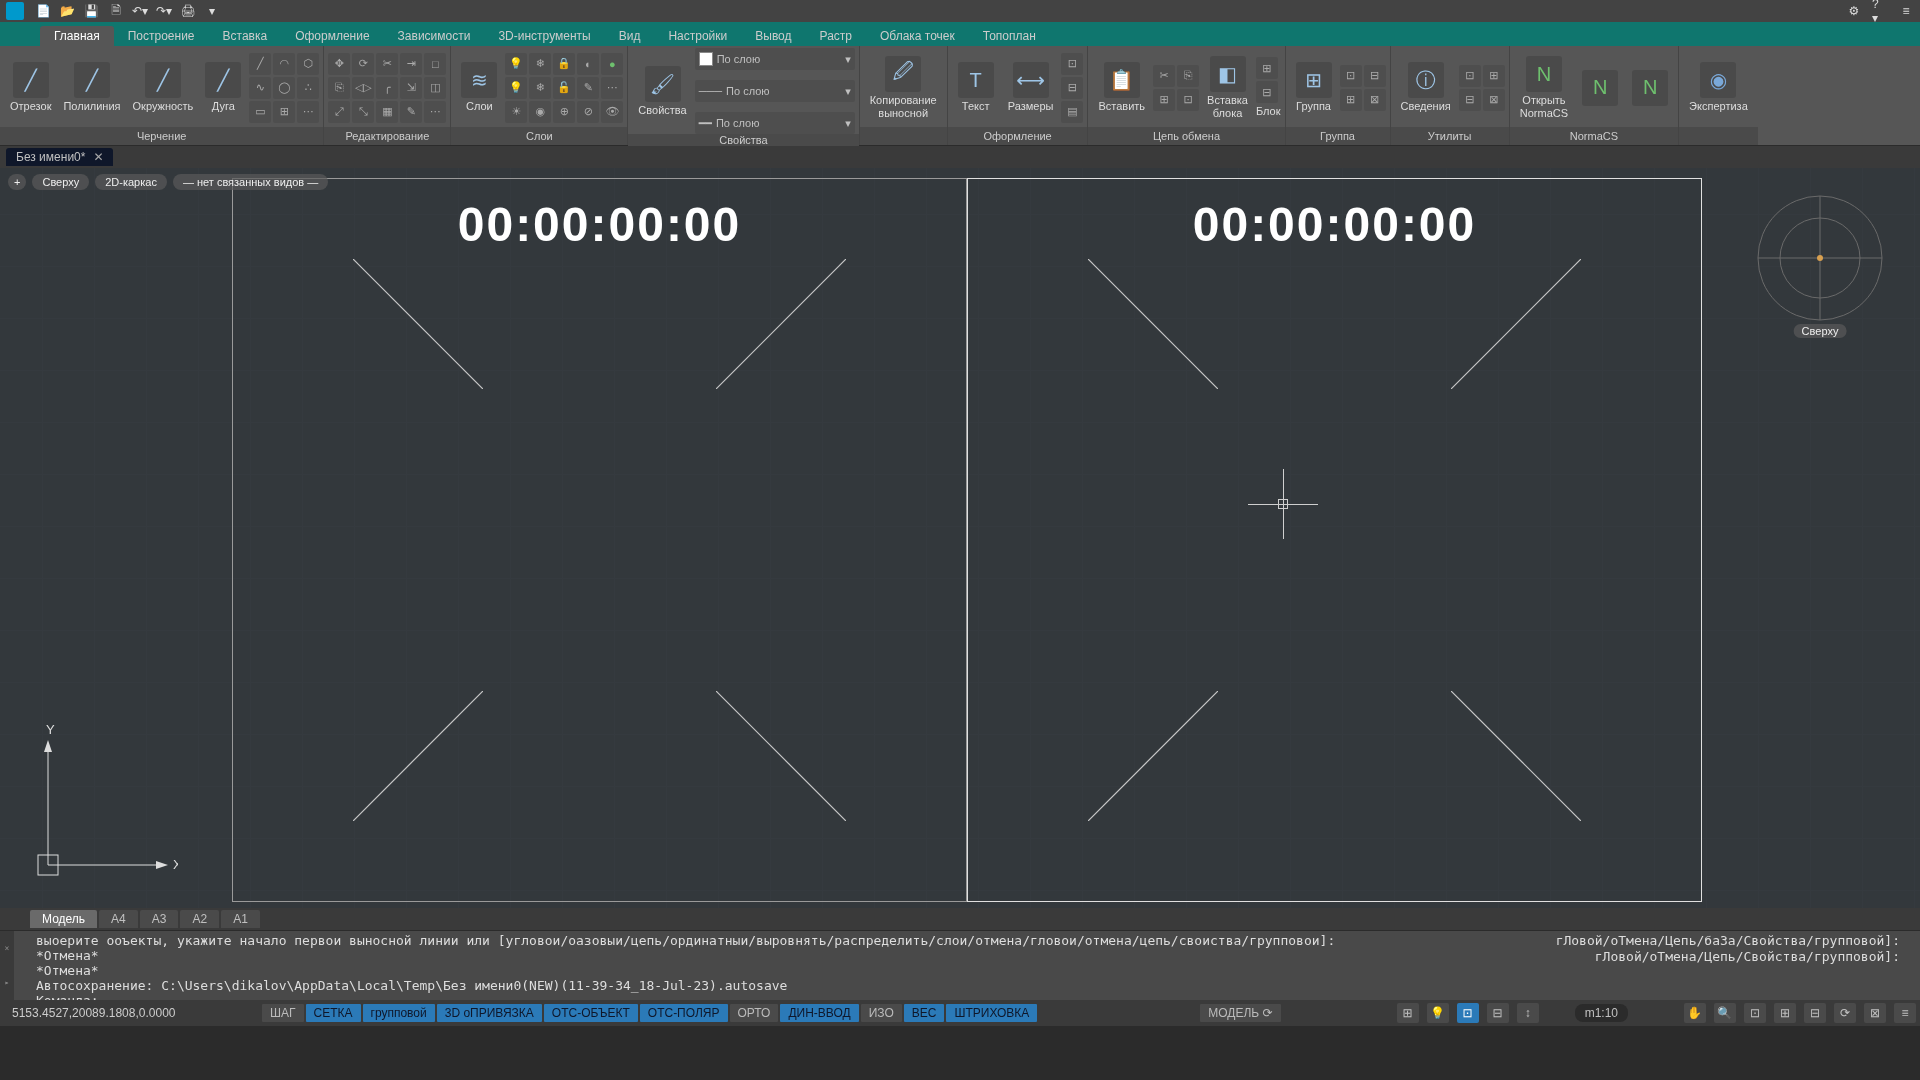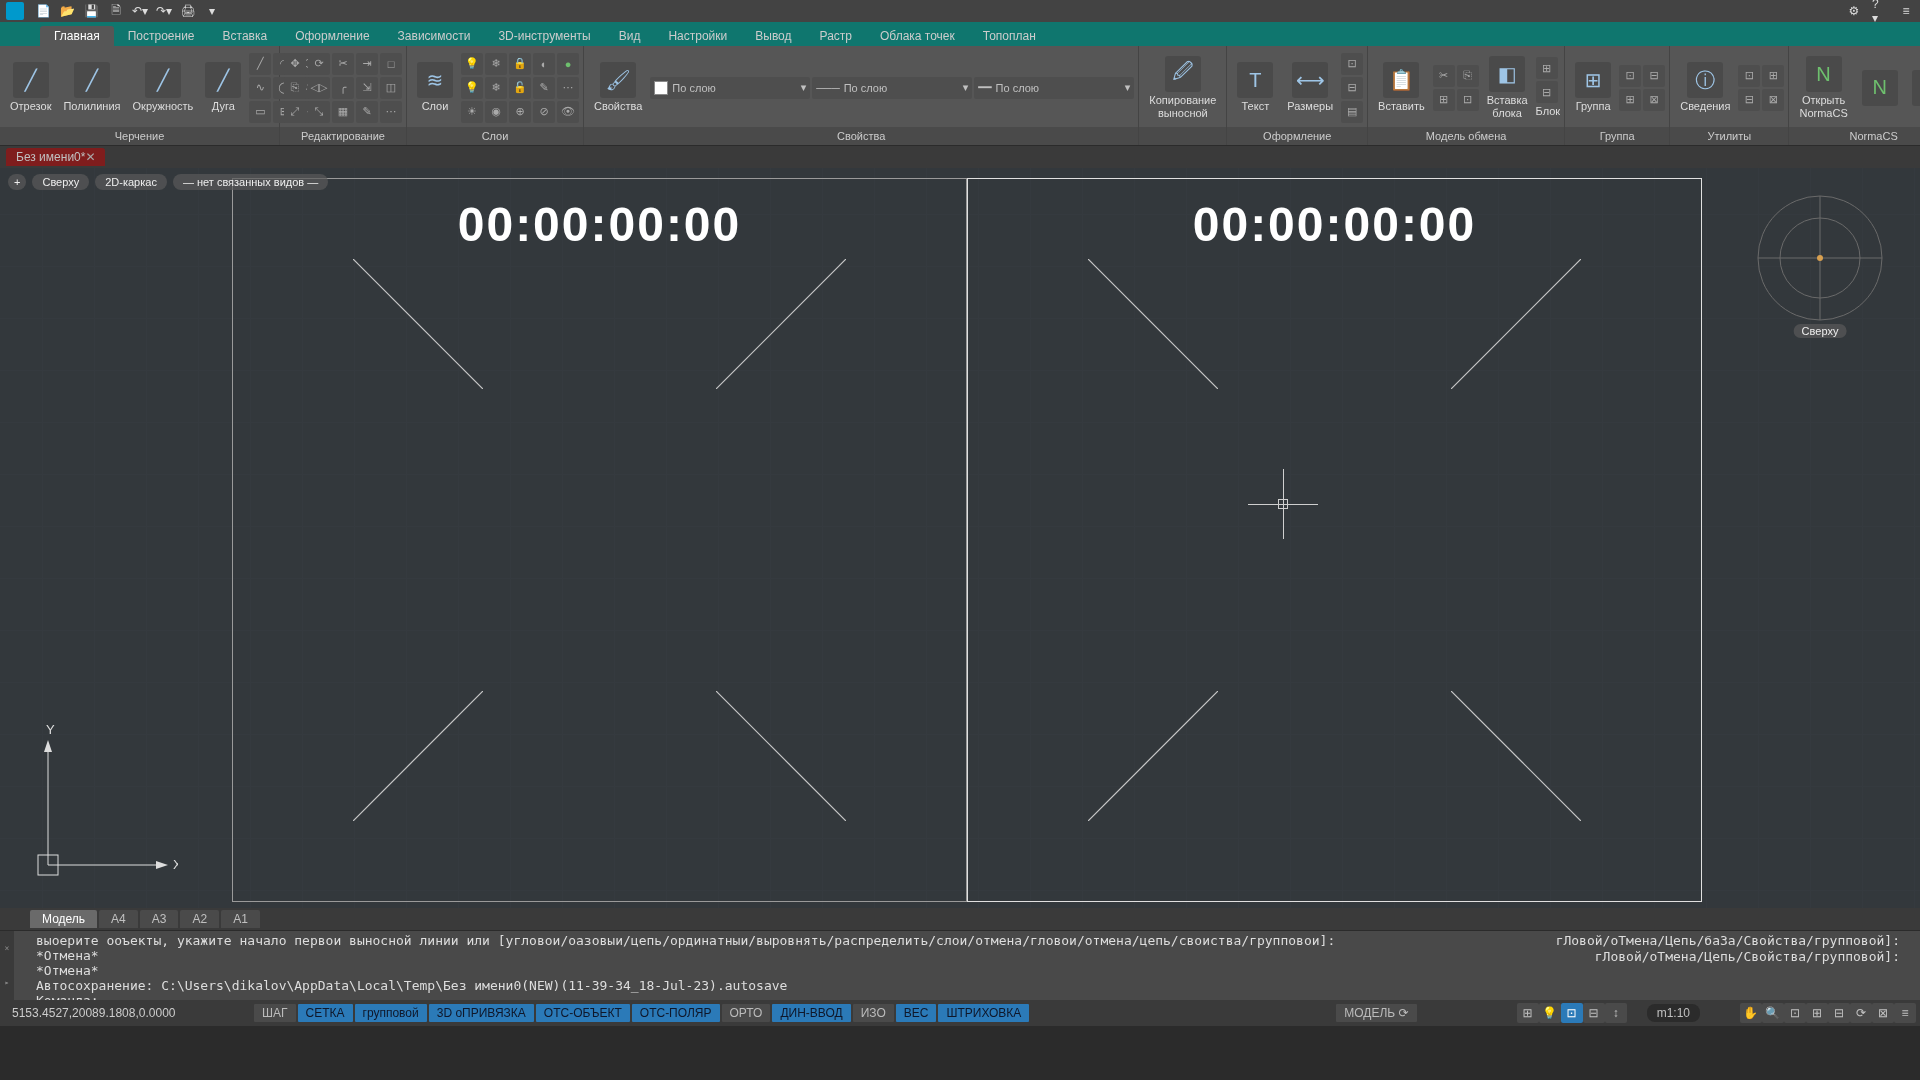--- a/index.html
+++ b/index.html
@@ -14,25 +14,25 @@
 .ribbon{height:100px;background:#565656;display:flex;border-bottom:1px solid #2b2b2b}
 .panel{display:flex;flex-direction:column;border-right:1px solid #444;padding:2px 4px 0}
 .panel-body{flex:1;display:flex;align-items:center;gap:2px}
 .panel-title{height:18px;font-size:11px;color:#ccc;text-align:center;background:#4a4a4a;margin:0 -4px;display:flex;align-items:center;justify-content:center;gap:4px;cursor:pointer}
 .big-btn{display:flex;flex-direction:column;align-items:center;gap:2px;padding:2px 6px;cursor:pointer;border-radius:2px}
 .big-ico{width:36px;height:36px;background:#4a4a4a;border-radius:3px;display:flex;align-items:center;justify-content:center;color:#9ec5e6;font-size:20px}
 .big-lbl{font-size:11px;color:#ddd;text-align:center;line-height:1.1}
 .small-grid{display:grid;grid-template-columns:repeat(3,22px);grid-auto-rows:22px;gap:2px}
 .small-grid.g5{grid-template-columns:repeat(5,22px)}
 .sm-btn{width:22px;height:22px;background:#4e4e4e;border-radius:2px;cursor:pointer;display:flex;align-items:center;justify-content:center;font-size:11px;color:#aaa}
-.prop-rows{display:flex;flex-direction:row;gap:2px}
+.prop-rows{display:flex;flex-direction:column;gap:10px}
 .prop-row{display:flex;align-items:center;gap:4px;width:160px;height:22px;background:#4e4e4e;border-radius:2px;padding:0 4px;font-size:11px;cursor:pointer}
 .prop-sw{width:14px;height:14px;background:#fff;border:1px solid #888}
 .doctab-bar{height:22px;background:#3a3a3a;display:flex;align-items:center;padding-left:6px}
-.doctab{background:#7f1d1d;padding:2px 10px;font-size:12px;display:flex;align-items:center;border-top-left-radius:3px;border-top-right-radius:3px}
+.doctab{background:#0f172a;padding:2px 10px;font-size:12px;display:flex;align-items:center;gap:8px;border-top-left-radius:3px;border-top-right-radius:3px}
 .doctab .x{cursor:pointer;color:#aaa}
 .canvas{position:relative;height:740px;background:#33383c;overflow:hidden}
 .canvas::before{content:"";position:absolute;inset:0;background-image:linear-gradient(#3a4045 1px,transparent 1px),linear-gradient(90deg,#3a4045 1px,transparent 1px);background-size:52px 52px;background-position:-10px -6px;opacity:.35}
 .viewctrl{position:absolute;top:6px;left:8px;display:flex;gap:6px;z-index:5}
 .vchip{background:rgba(90,90,90,.7);border-radius:10px;padding:2px 10px;font-size:11px;color:#eee;cursor:pointer}
 .vchip.plus{padding:2px 6px}
 .viewports{position:absolute;top:10px;left:232px;width:1470px;height:724px;display:flex}
 .vp{flex:1;border:1px solid #9a9a9a;position:relative}
 .vp.active{border-color:#e0e0e0}
 .timer{position:absolute;top:18px;left:0;right:0;text-align:center;font-size:48px;font-weight:700;color:#fff;letter-spacing:2px}
@@ -53,21 +53,21 @@
 .compass svg{width:100%;height:100%}
 .compass-lbl{position:absolute;bottom:0;left:50%;transform:translateX(-50%);background:rgba(90,90,90,.7);border-radius:8px;padding:1px 8px;font-size:11px;color:#eee;cursor:pointer}
 .layout-tabs{height:22px;background:#3a3a3a;display:flex;align-items:center;padding-left:30px;gap:2px}
 .ltab{padding:2px 12px;font-size:12px;background:#4a4a4a;cursor:pointer;border-radius:2px 2px 0 0}
 .ltab.active{background:#6a6a6a;color:#fff}
 .cmdwin{height:70px;background:#494949;border-top:1px solid #2b2b2b;display:flex;font-family:Consolas,monospace;font-size:13px;color:#ddd}
 .cmd-left{width:14px;background:#3a3a3a;display:flex;flex-direction:column;justify-content:space-around;align-items:center;font-size:8px;color:#888}
 .cmd-body{flex:1;padding:2px 22px;overflow:hidden}
 .cmd-line{white-space:pre}
 .cmd-right{position:absolute;right:20px}
-.status{height:26px;background:#3a3a3a;display:flex;align-items:center;font-size:12px;padding:0 4px;gap:0}
+.status{height:26px;background:#3a3a3a;display:flex;align-items:center;font-size:12px;padding:0 4px;gap:8px}
 .coords{color:#ccc;padding:0 8px;min-width:250px}
 .stbtn{padding:2px 8px;background:#4a4a4a;cursor:pointer;color:#bbb;border-radius:1px}
 .stbtn.on{background:#2b7ab8;color:#0f172a}
 .st-spacer{flex:1}
 .st-ico{width:22px;height:20px;background:#4a4a4a;display:flex;align-items:center;justify-content:center;font-size:12px;cursor:pointer;border-radius:2px}
 .st-ico.on{background:#2b7ab8;color:#fff}
 .scale{background:#2b2b2b;padding:2px 10px;border-radius:8px}
 </style>
 </head>
 <body>
@@ -263,21 +263,21 @@
           <div class="big-ico">◧</div>
           <div class="big-lbl" style="white-space:pre-line">Вставка
 блока</div>
         </div>
       <div style="display:flex;flex-direction:column;gap:2px">
           <div class="sm-btn">⊞</div>
           <div class="sm-btn">⊟</div>
           <div class="big-lbl" style="font-size:11px">Блок</div>
         </div>
     </div>
-    <div class="panel-title">Модель обмена</div>
+    <div class="panel-title">Цепь обмена</div>
   </div>
 
   <div class="panel">
     <div class="panel-body">
       <div class="big-btn">
           <div class="big-ico">⊞</div>
           <div class="big-lbl">Группа</div>
         </div>
       <div class="small-grid" style="grid-template-columns:22px 22px">
           <div class="sm-btn">⊡</div>

